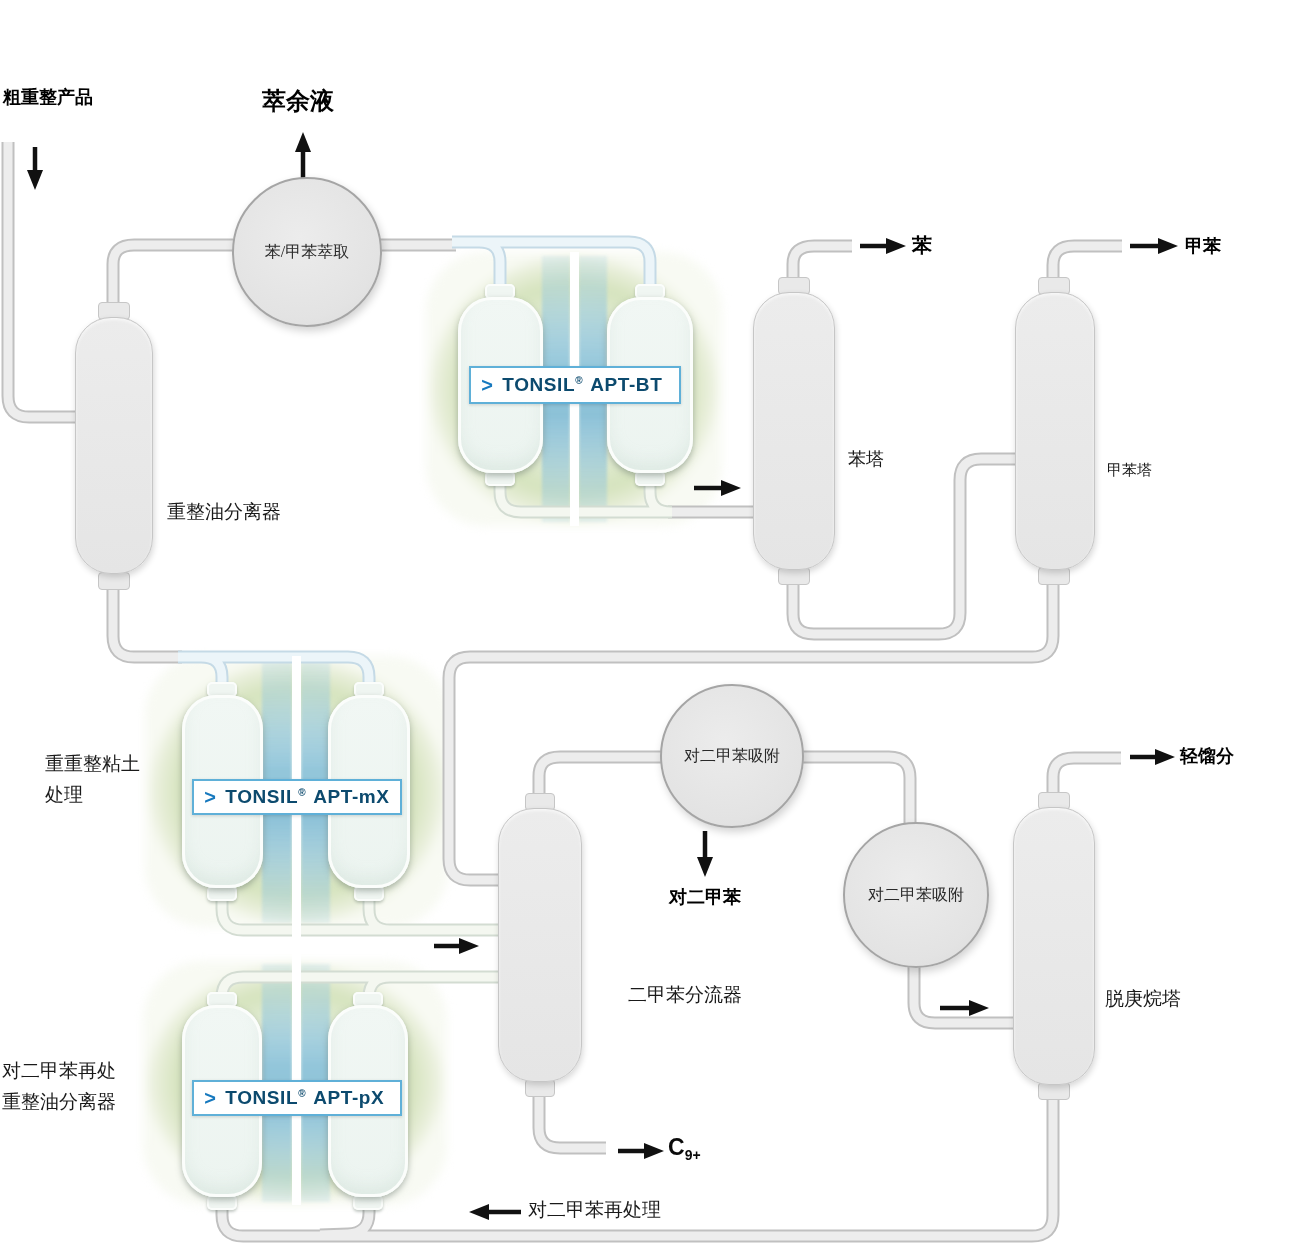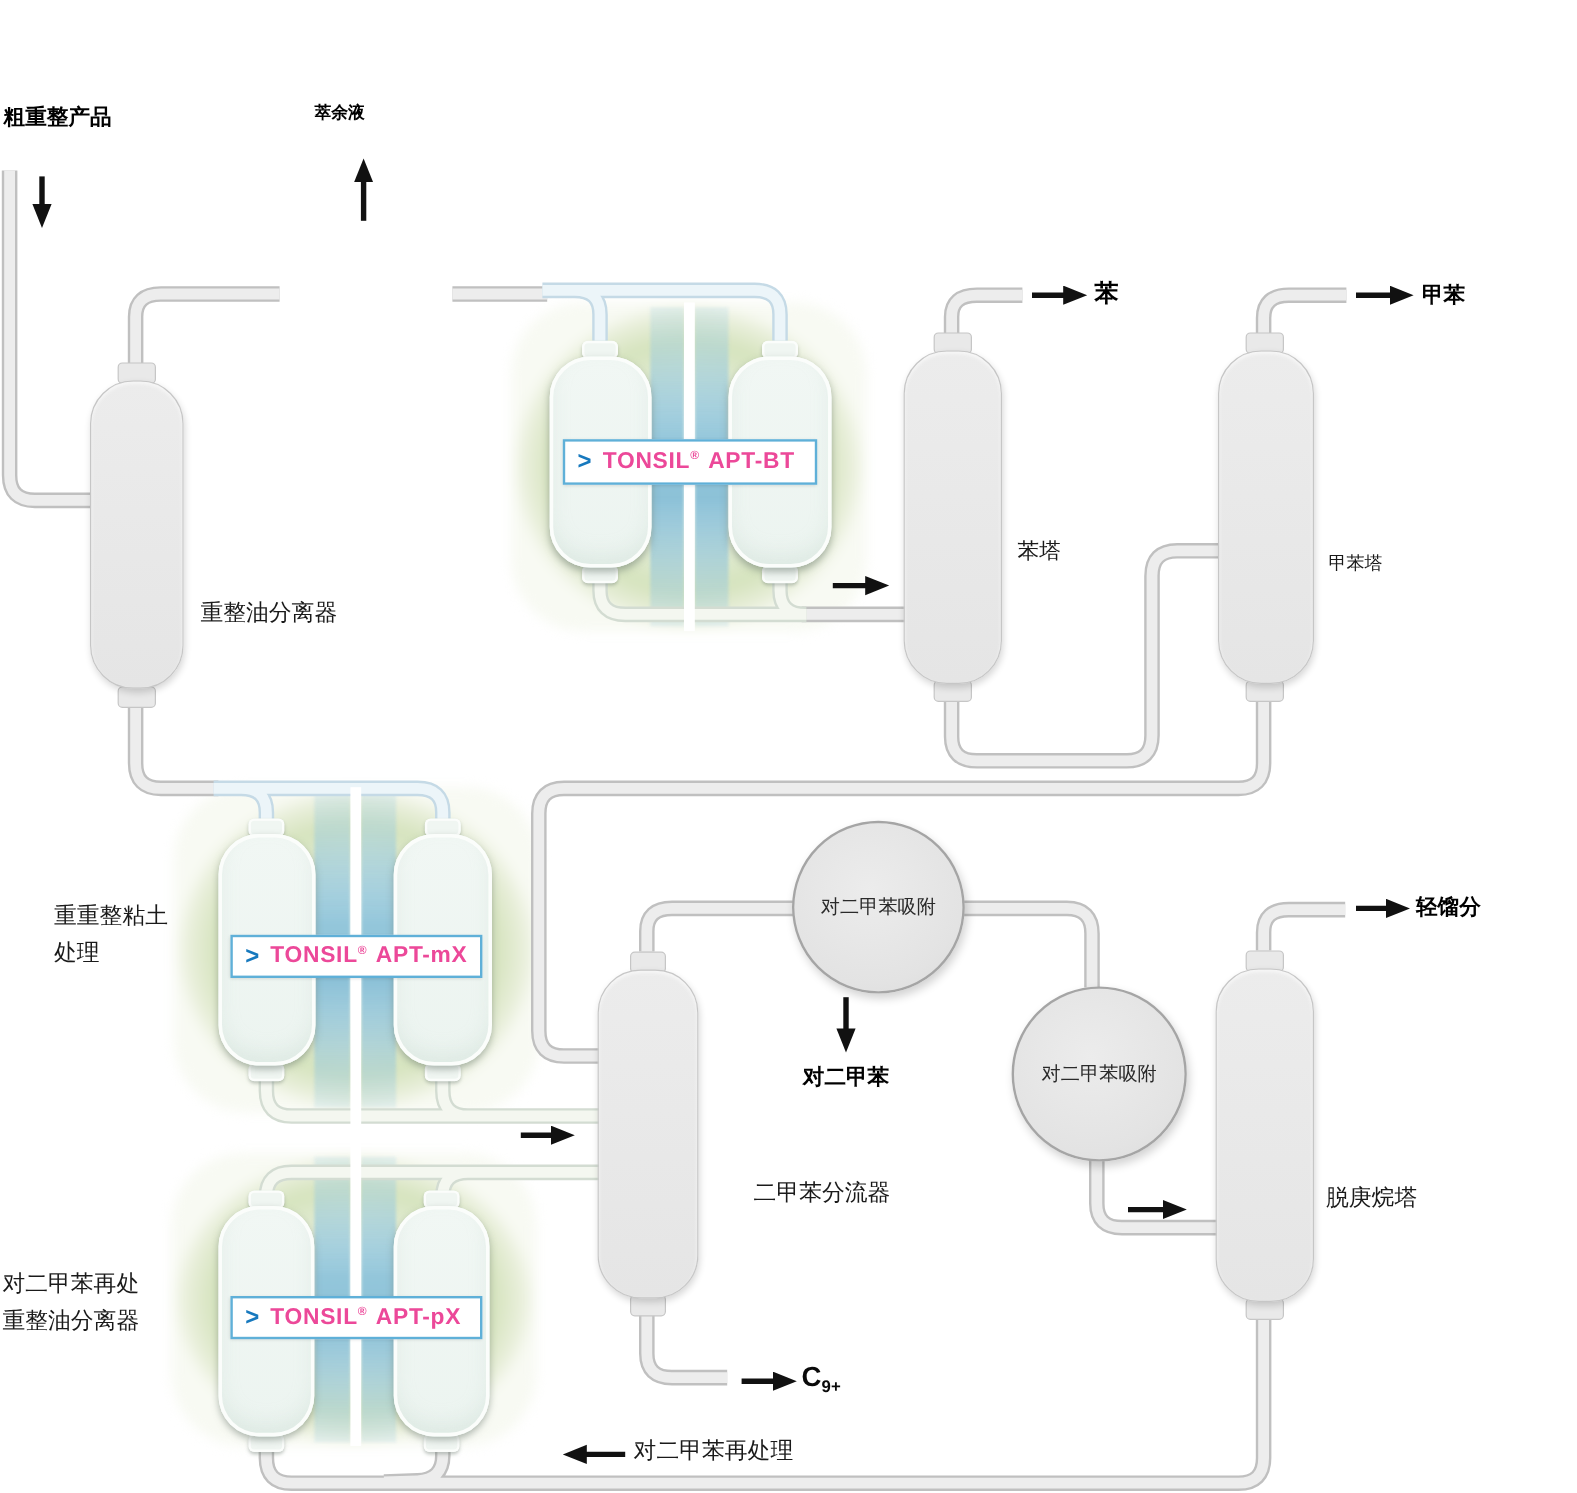--- a/index.html
+++ b/index.html
@@ -37,21 +37,21 @@
           border-radius:34px;
           box-shadow:0 3px 6px rgba(105,120,110,0.5), inset 0 0 0 3px #fbfdfb, inset 0 -10px 16px rgba(195,215,202,0.35);}
   .bneck{position:absolute;z-index:4;background:#f0f6f2;border-radius:5px;
          box-shadow:0 2px 3px rgba(105,120,110,0.4), inset 0 0 0 2px #fbfdfb;}
   
   .tonsil{position:absolute;z-index:5;background:#ffffff;border:2px solid #5fb0d8;
           display:flex;align-items:center;padding:0 10px;box-sizing:border-box;
           box-shadow:0 1px 3px rgba(0,0,0,0.15);}
   .chev{font-family:"Liberation Sans",sans-serif;font-weight:800;font-size:21px;color:#1779be;
         transform:scaleX(0.95);margin-right:9px;}
-  .tname{font-family:"Liberation Sans",sans-serif;font-weight:bold;font-size:19px;color:#ec4899;
+  .tname{font-family:"Liberation Sans",sans-serif;font-weight:bold;font-size:19px;color:#0c4a6e;
          letter-spacing:0.6px;white-space:nowrap;}
   .reg{font-size:10px;vertical-align:super;}
   .grade{margin-left:7px;}
   .c9wrap{font-family:"Liberation Sans",sans-serif;font-weight:bold;color:#0a0a0a;font-size:23px;}
   .c9sub{font-size:14px;vertical-align:-5px;}
   .z5{z-index:5;}
 </style>
 </head>
 <body>
 
@@ -158,20 +158,23 @@
   <div class="bneck" style="left:354px;top:886px;width:30px;height:15px;"></div>
   <div class="bottle" style="left:328px;top:695px;width:82px;height:193px;"></div>
 
   <div class="bneck" style="left:207px;top:992px;width:30px;height:15px;"></div>
   <div class="bneck" style="left:207px;top:1195px;width:30px;height:15px;"></div>
   <div class="bottle" style="left:182px;top:1005px;width:80px;height:192px;"></div>
   <div class="bneck" style="left:353px;top:992px;width:30px;height:15px;"></div>
   <div class="bneck" style="left:353px;top:1195px;width:30px;height:15px;"></div>
   <div class="bottle" style="left:328px;top:1005px;width:80px;height:192px;"></div>
 
+  <div class="pcircle" style="left:232px;top:177px;width:146px;height:146px;">
+      <span>苯/甲苯萃取</span>
+    </div>
   <div class="pcircle" style="left:660px;top:684px;width:140px;height:140px;">
       <span>对二甲苯吸附</span>
     </div>
   <div class="pcircle" style="left:843px;top:822px;width:142px;height:142px;">
       <span>对二甲苯吸附</span>
     </div>
 
   <div class="tonsil" style="left:469px;top:366px;width:212px;height:38px;">
     <span class="chev">&gt;</span>
     <span class="tname"><span>TONSIL</span><span class="reg">®</span><span class="grade">APT-BT</span></span>
@@ -179,21 +182,21 @@
   <div class="tonsil" style="left:192px;top:779px;width:210px;height:36px;">
     <span class="chev">&gt;</span>
     <span class="tname"><span>TONSIL</span><span class="reg">®</span><span class="grade">APT-mX</span></span>
   </div>
   <div class="tonsil" style="left:192px;top:1080px;width:210px;height:36px;">
     <span class="chev">&gt;</span>
     <span class="tname"><span>TONSIL</span><span class="reg">®</span><span class="grade">APT-pX</span></span>
   </div>
 
   <div class="lbl b z5" style="left:3px;top:86px;font-size:18px;">粗重整产品</div>
-  <div class="lbl b z5" style="left:262px;top:86px;font-size:14px;">萃余液</div>
+  <div class="lbl b z5" style="left:262px;top:86px;font-size:24px;">萃余液</div>
   <div class="lbl z5" style="left:167px;top:500px;">重整油分离器</div>
   <div class="lbl b z5" style="left:912px;top:233px;font-size:20px;">苯</div>
   <div class="lbl b z5" style="left:1185px;top:235px;font-size:18px;">甲苯</div>
   <div class="lbl z5" style="left:848px;top:448px;font-size:18px;">苯塔</div>
   <div class="lbl z5" style="left:1107px;top:461px;font-size:15px;">甲苯塔</div>
   <div class="lbl z5" style="left:2px;top:748px;line-height:31px;margin-left:43px;">
     <div>重重整粘土</div>
     <div>处理</div>
   </div>
   <div class="lbl b z5" style="left:640px;top:886px;width:130px;text-align:center;font-size:18px;">对二甲苯</div>

